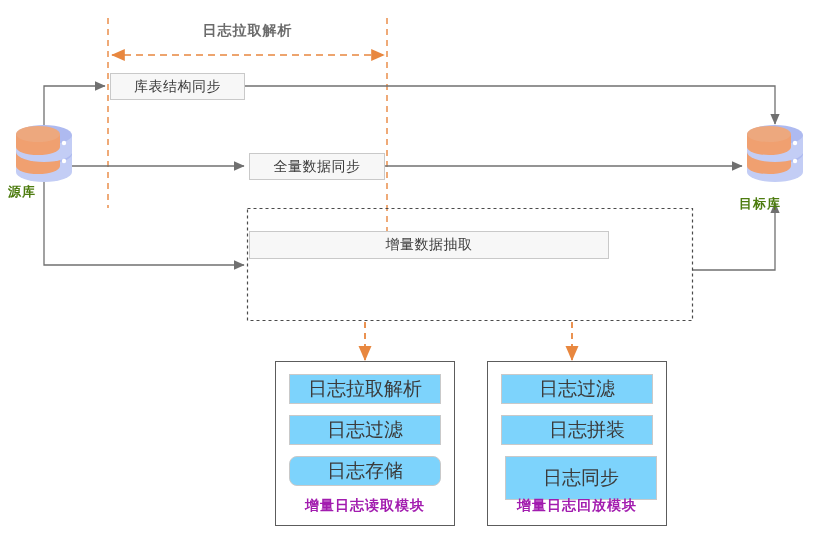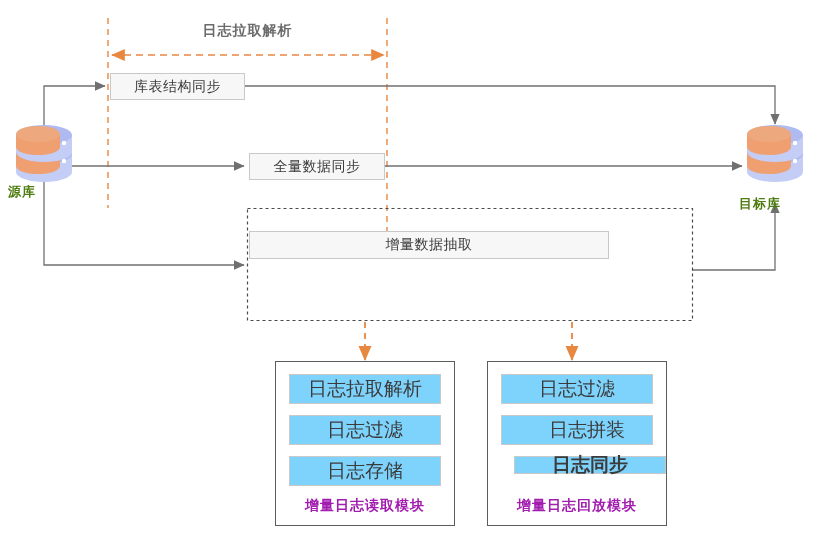--- a/index.html
+++ b/index.html
@@ -190,24 +190,24 @@
   <div class="proc-box" style="left:110px; top:73px; width:135px; height:27px;">库表结构同步</div>
 
   <div class="proc-box" style="left:249px; top:153px; width:136px; height:27px;">全量数据同步</div>
 
   <div class="proc-box" style="left:249px; top:231px; width:360px; height:28px;">增量数据抽取</div>
 
 
   <div class="module-box" style="left:275px; top:361px; width:180px; height:165px;">
     <div class="module-item" style="left:13px; top:12px; width:152px; height:30px;">日志拉取解析</div>
     <div class="module-item" style="left:13px; top:53px; width:152px; height:30px;">日志过滤</div>
-    <div class="module-item" style="left:13px; top:94px; width:152px; height:30px;">日志存储</div>
+    <div class="module-item" style="left:13px; top:94px; width:152px; height:30px;border-radius:8px;">日志存储</div>
     <div class="module-title" style="top:135px;">增量日志读取模块</div>
   </div>
 
   <div class="module-box" style="left:487px; top:361px; width:180px; height:165px;">
     <div class="module-item" style="left:13px; top:12px; width:152px; height:30px;">日志过滤</div>
     <div class="module-item" style="left:13px; top:53px; width:152px; height:30px;padding-left:20px;">日志拼装</div>
-    <div class="module-item" style="left:26px; top:94px; width:152px; height:18px;font-weight:bold;">日志同步</div>
+    <div class="module-item" style="left:17px; top:94px; width:152px; height:44px;">日志同步</div>
     <div class="module-title" style="top:135px;">增量日志回放模块</div>
   </div>
 
 </div>
 
 </body></html>

